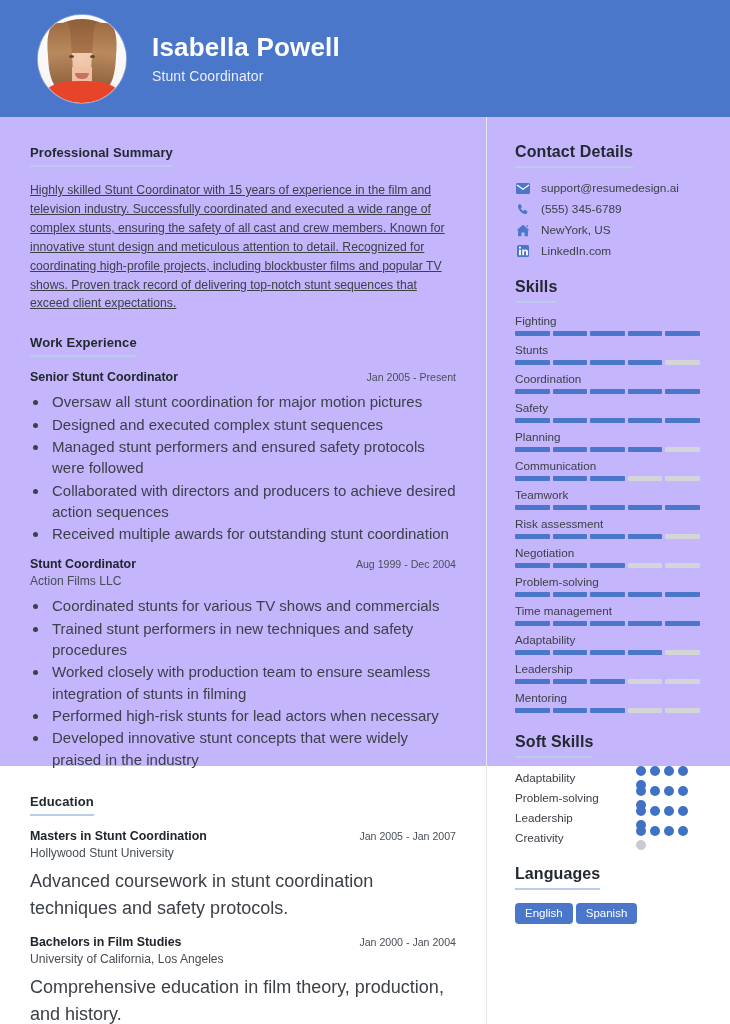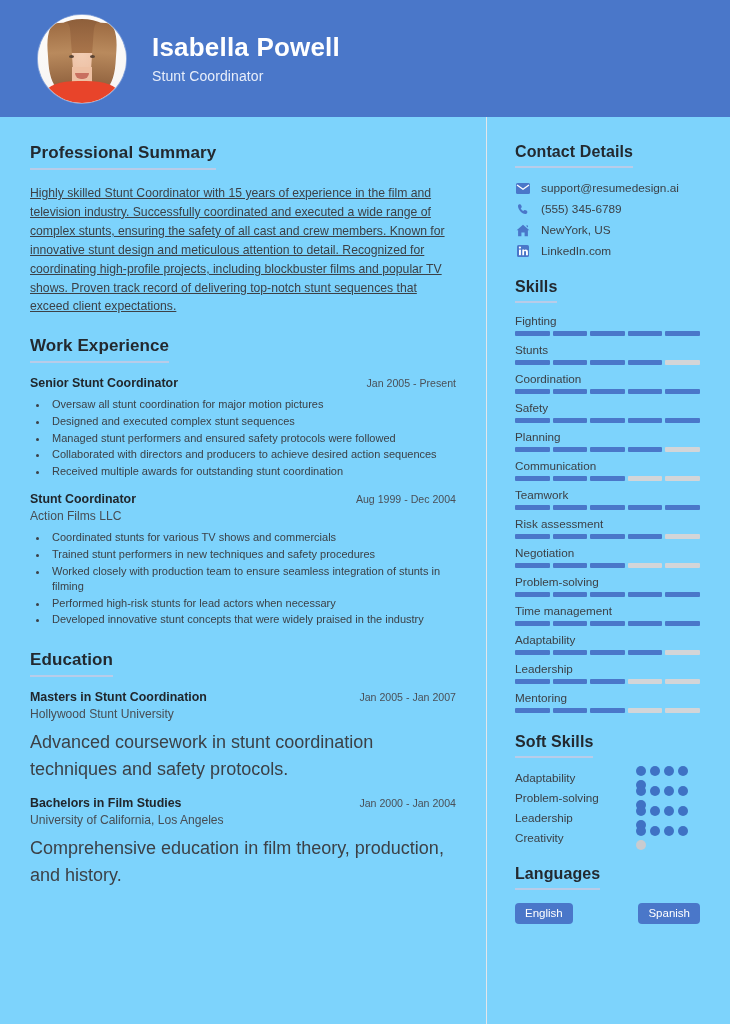--- a/index.html
+++ b/index.html
@@ -8,22 +8,22 @@
     width: 730px;
     height: 1024px;
     background: #ffffff;
     font-family: "Liberation Sans", sans-serif;
     color: #333333;
     overflow: hidden;
   }
   .page {
     position: relative;
     width: 730px;
-    height: 1024px;
-    background: #7dd3fc;
+    height: 766px;
+    background: #c4b5fd;
   }
 
   
   .header {
     height: 117px;
     background: #4a77c9;
     display: flex;
     align-items: center;
     padding-left: 38px;
   }
@@ -114,21 +114,21 @@
     padding: 26px 30px 0 30px;
     border-right: 1px solid #e3e6ea;
   }
   .col-right {
     width: 243px;
     padding: 26px 30px 16px 28px;
   }
 
   
   .sec-title {
-    font-size: 17px;
+    font-size: 13px;
     font-weight: bold;
     color: #23292f;
     letter-spacing: .1px;
     display: inline-block;
     padding-bottom: 5px;
     border-bottom: 2px solid #b9cce8;
   }
   .sec-title.small { font-size: 16px; }
   .sec { margin-bottom: 17px; }
 
@@ -168,21 +168,21 @@
   .entry-desc {
     font-size: 18px;
     color: #3c4147;
     line-height: 1.5;
     margin-top: 8px;
   }
   ul.bullets {
     margin: 7px 0 0 19px;
   }
   ul.bullets li {
-    font-size: 11px;
+    font-size: 15px;
     color: #3c4147;
     line-height: 1.42;
     margin-bottom: 1px;
     padding-left: 3px;
   }
 
   
   .contact-list { margin-top: 13px; }
   .contact-row {
     display: flex;
@@ -251,23 +251,22 @@
     height: 10px;
     border-radius: 50%;
     background: #c9cbcf;
   }
   .dot.on { background: #3f72c4; }
 
   
   .lang-list {
     margin-top: 13px;
     display: flex;
-    gap: 21px;
+    gap: 3px;
     flex-wrap: wrap;
-    justify-content: space-between;
   }
   .lang-chip {
     background: #4a77c9;
     color: #ffffff;
     font-size: 11.5px;
     padding: 4px 10px 5px 10px;
     border-radius: 4px;
   }
   .mt20 { margin-top: 20px; }
   .mt22 { margin-top: 22px; }

